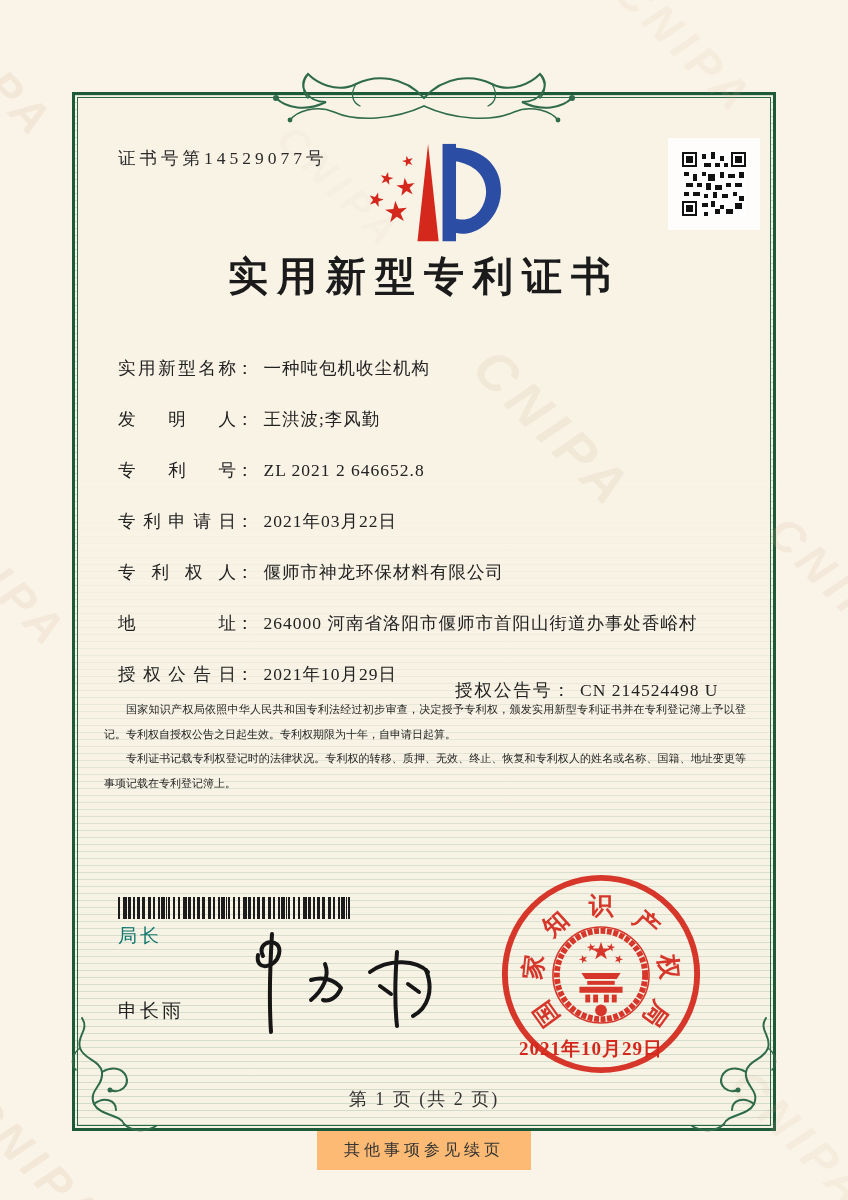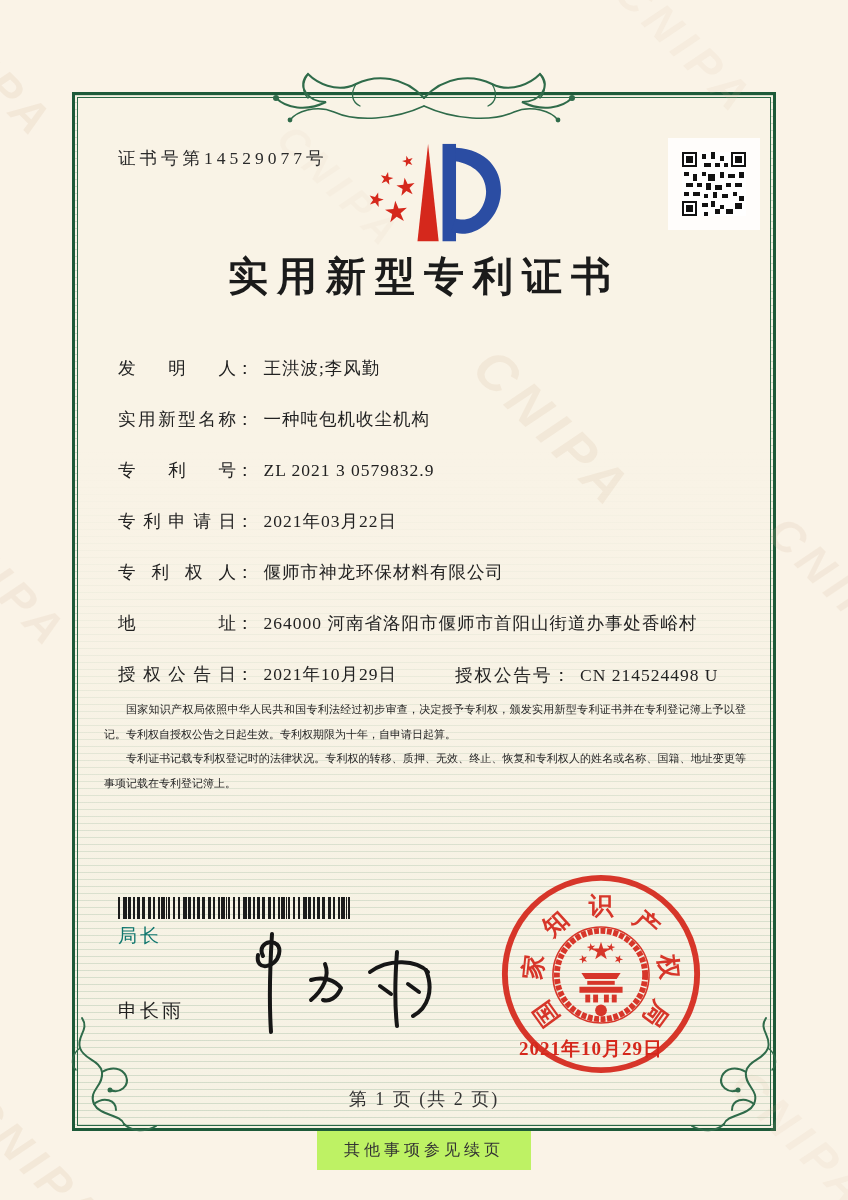--- a/index.html
+++ b/index.html
@@ -39,42 +39,42 @@
   .qr-box{left:668px;top:138px;width:92px;height:92px;background:#fffdfb;
           display:flex;align-items:center;justify-content:center;}
   .logo{left:356px;top:142px;}
   .title{left:0;right:0;top:249px;text-align:center;
          font-size:40px;font-weight:700;letter-spacing:9px;color:#1b1b1b;}
   .fields{left:118px;top:356px;width:630px;font-size:17.5px;color:#222;}
   .frow{height:26px;margin-bottom:25px;position:relative;white-space:nowrap;}
   .flabel{display:inline-block;width:118px;text-align:justify;text-align-last:justify;
           vertical-align:top;}
   .fvalue{margin-left:10px;letter-spacing:1px;}
-  .gpair2{position:absolute;left:337px;top:1px;white-space:nowrap;}
+  .gpair2{position:absolute;left:337px;top:16px;white-space:nowrap;}
   .gpair2 .glabel{letter-spacing:2px;}
   .body-text{left:104px;top:697px;width:642px;font-size:11px;line-height:24.7px;
              color:#242424;text-align:justify;}
   .body-text p{margin:0;text-indent:2em;}
   .barcode{left:118px;top:897px;width:232px;height:22px;
     background-image:
       repeating-linear-gradient(90deg,#1c1c1c 0 2px,transparent 2px 5px),
       repeating-linear-gradient(90deg,#1c1c1c 0 1px,transparent 1px 7px,#1c1c1c 7px 9px,transparent 9px 12px);
   }
   .director-title{left:118px;top:923px;font:400 19px "Liberation Sans","DejaVu Sans",sans-serif;
                   letter-spacing:3px;color:#0f766e;}
   .director-name{left:118px;top:998px;font:400 19px "Liberation Sans","DejaVu Sans",sans-serif;
                  letter-spacing:3px;color:#1f1f1f;}
   .signature{left:225px;top:928px;}
   .seal{left:498px;top:871px;opacity:0.93;}
   .seal-date{left:505px;top:1036px;width:172px;text-align:center;color:#d5281c;
              font-size:19px;font-weight:700;letter-spacing:1px;}
   .page-num{left:0;right:0;top:1087px;text-align:center;font-size:18px;
             letter-spacing:2px;color:#333;}
   .footer-note{left:50%;top:1131px;transform:translateX(-50%);
-               background:#bef264;padding:9px 27px;font-size:16px;
+               background:#fdba74;padding:9px 27px;font-size:16px;
                letter-spacing:4px;color:#333;white-space:nowrap;}
   .flourish-top{left:254px;top:68px;z-index:3;}
   .corner-left{left:60px;top:1016px;z-index:3;transform:scaleX(-1);}
   .corner-right{left:688px;top:1016px;z-index:3;}
 </style>
 </head>
 <body>
 
 <div class="wm" style="left:-58px;top:-12px;opacity:.55">CNIPA</div>
 <div class="wm" style="left:642px;top:-36px;opacity:.35">CNIPA</div>
@@ -190,27 +190,27 @@
   </g>
   <polygon points="73,2 84,103 62,103" fill="#d5281c"></polygon>
   <rect x="88" y="2" width="14" height="101" fill="#2b4da3"></rect>
   <path fill="#2b4da3" d="M102,6 C138,8 152,34 148,58 C143,86 117,101 97,93 L101,79 C117,85 131,72 133,55 C135,37 122,23 101,20 Z"></path>
 </svg>
 
 <div class="abs title">实用新型专利证书</div>
 
 <div class="abs fields">
   <div class="frow">
+    <span class="flabel">实用新型名称</span><span>：</span><span class="fvalue">一种吨包机收尘机构</span>
+  </div>
+  <div class="frow">
     <span class="flabel">发明人</span><span>：</span><span class="fvalue">王洪波;李风勤</span>
   </div>
   <div class="frow">
-    <span class="flabel">实用新型名称</span><span>：</span><span class="fvalue">一种吨包机收尘机构</span>
-  </div>
-  <div class="frow">
-    <span class="flabel">专利号</span><span>：</span><span class="fvalue">ZL 2021 3 0579832.9</span>
+    <span class="flabel">专利号</span><span>：</span><span class="fvalue">ZL 2021 2 646652.8</span>
   </div>
   <div class="frow">
     <span class="flabel">专利申请日</span><span>：</span><span class="fvalue">2021年03月22日</span>
   </div>
   <div class="frow">
     <span class="flabel">专利权人</span><span>：</span><span class="fvalue">偃师市神龙环保材料有限公司</span>
   </div>
   <div class="frow">
     <span class="flabel">地址</span><span>：</span><span class="fvalue">264000 河南省洛阳市偃师市首阳山街道办事处香峪村</span>
   </div>

